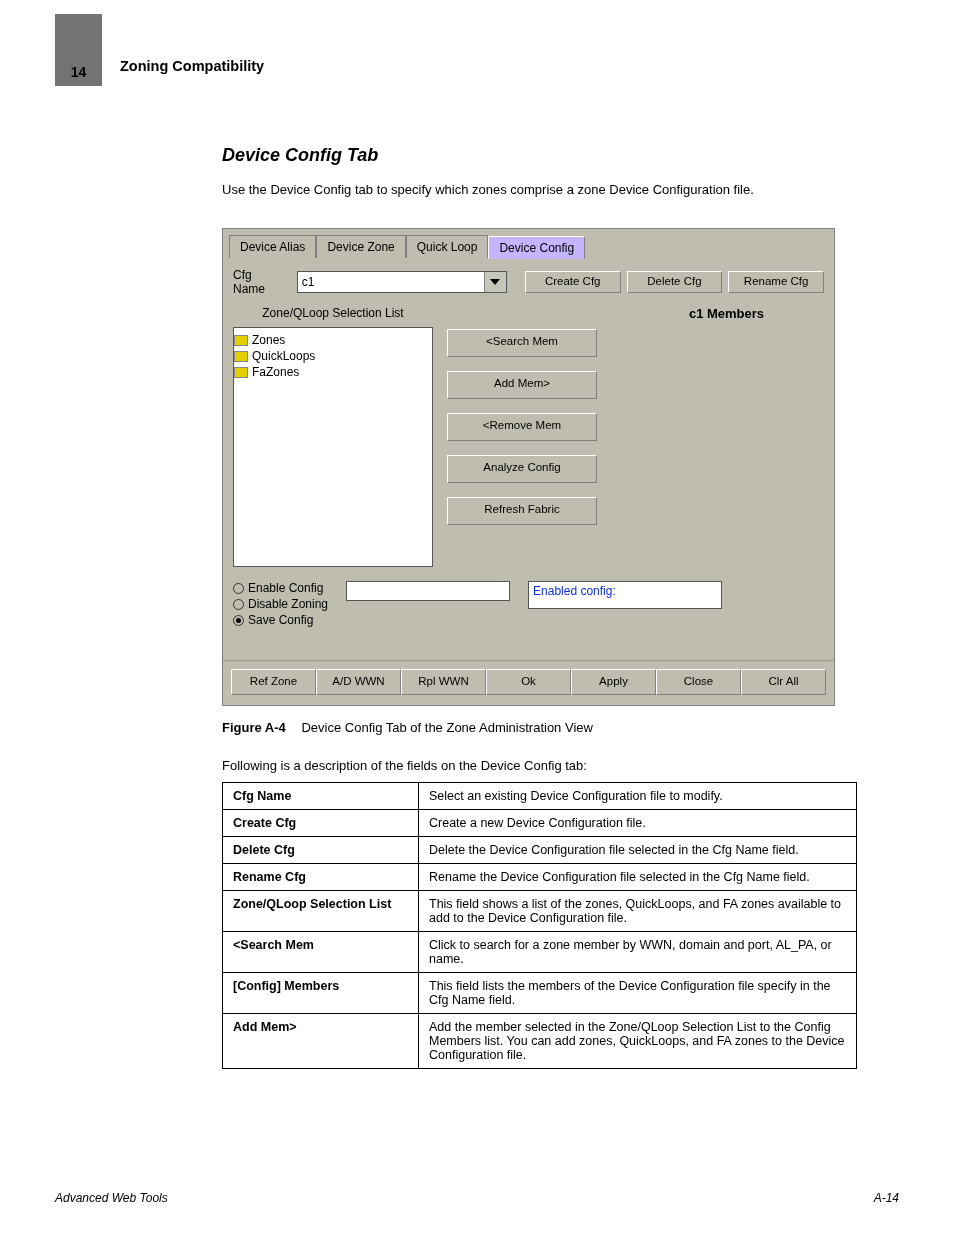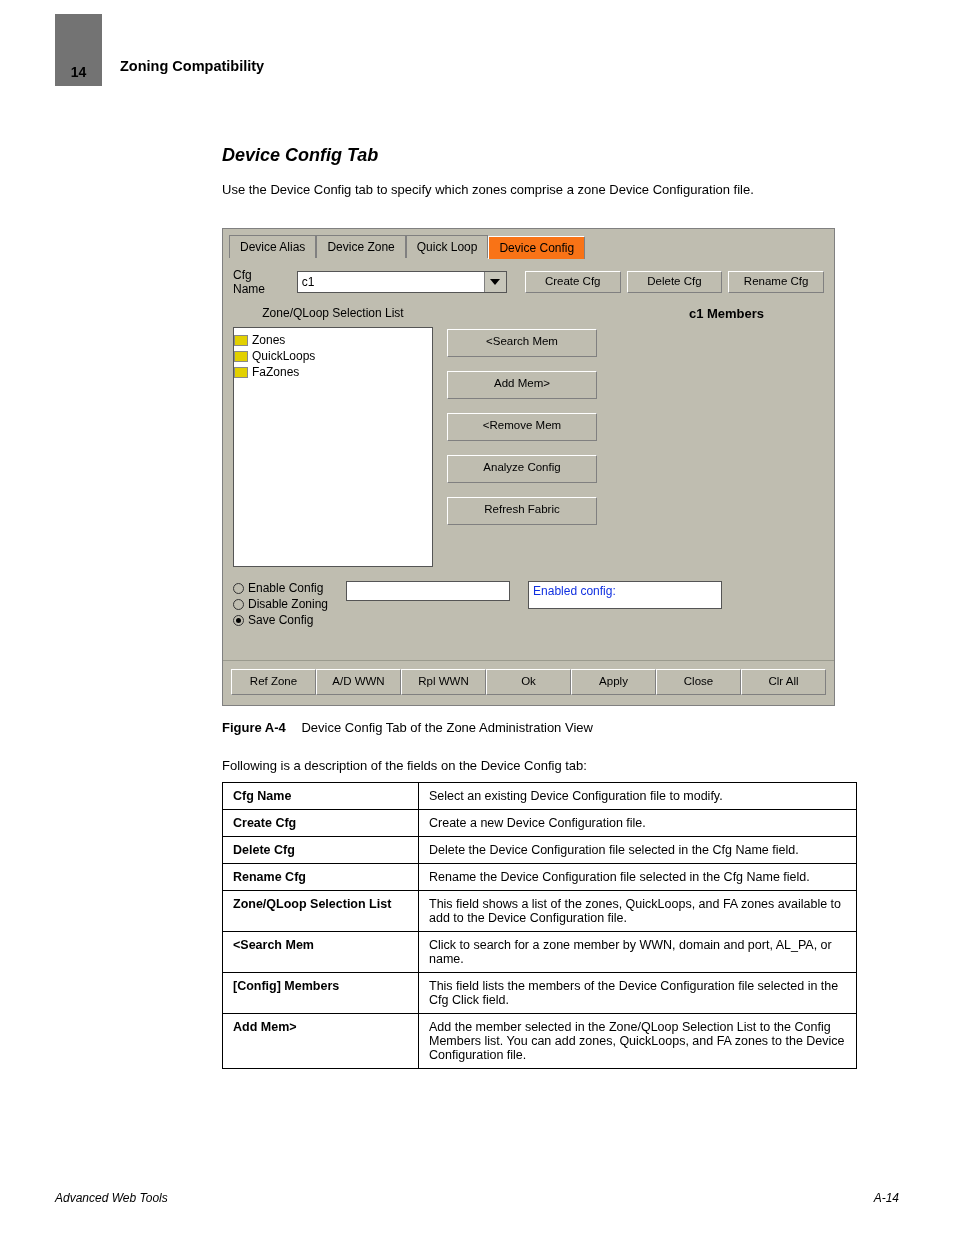--- a/index.html
+++ b/index.html
@@ -81,21 +81,21 @@
   .tab {
     background: #bfbdb0;
     padding: 4px 10px;
     border: 1px solid #808080;
     border-bottom: none;
     margin-right: 0px;
     cursor: pointer;
     font-size: 12px;
   }
   .tab.active {
-    background: #f97316;
+    background: #c4b5fd;
     border-top: 1px solid #fff;
     border-left: 1px solid #fff;
     position: relative;
     top: 1px;
   }
   .toolbar-row {
     display: flex;
     align-items: center;
     gap: 6px;
     padding: 10px 10px 6px 10px;
@@ -381,21 +381,21 @@
       <tr>
           <th>Zone/QLoop Selection List</th>
           <td>This field shows a list of the zones, QuickLoops, and FA zones available to add to the Device Configuration file.</td>
         </tr>
       <tr>
           <th>&lt;Search Mem</th>
           <td>Click to search for a zone member by WWN, domain and port, AL_PA, or name.</td>
         </tr>
       <tr>
           <th>[Config] Members</th>
-          <td>This field lists the members of the Device Configuration file selected in the Cfg Click field.</td>
+          <td>This field lists the members of the Device Configuration file specify in the Cfg Name field.</td>
         </tr>
       <tr>
           <th>Add Mem&gt;</th>
           <td>Add the member selected in the Zone/QLoop Selection List to the Config Members list. You can add zones, QuickLoops, and FA zones to the Device Configuration file.</td>
         </tr>
     </tbody>
   </table>
 
   <div class="footer">
     <span>Advanced Web Tools</span>

